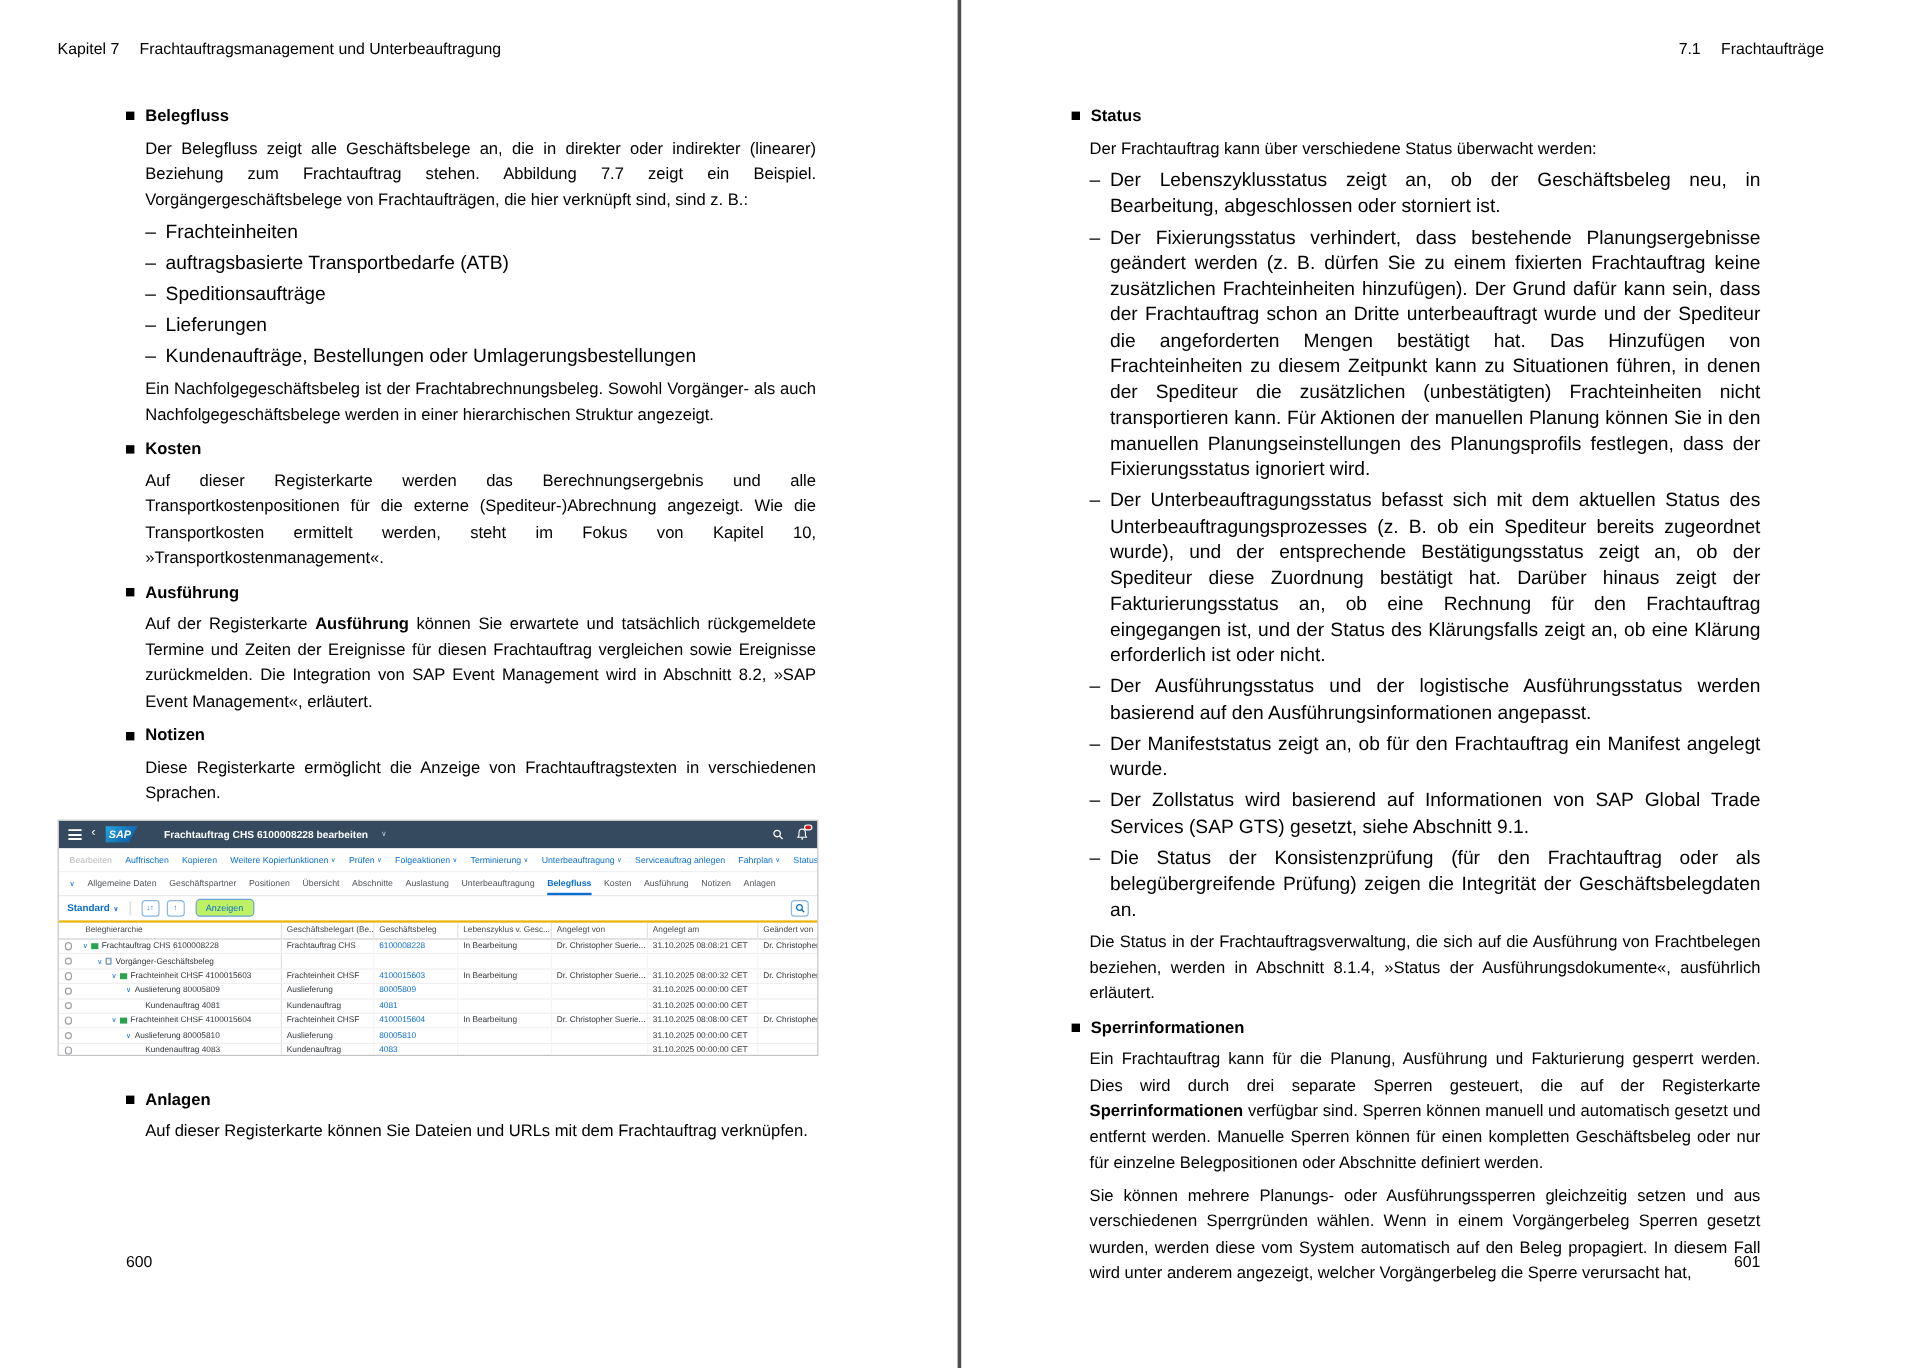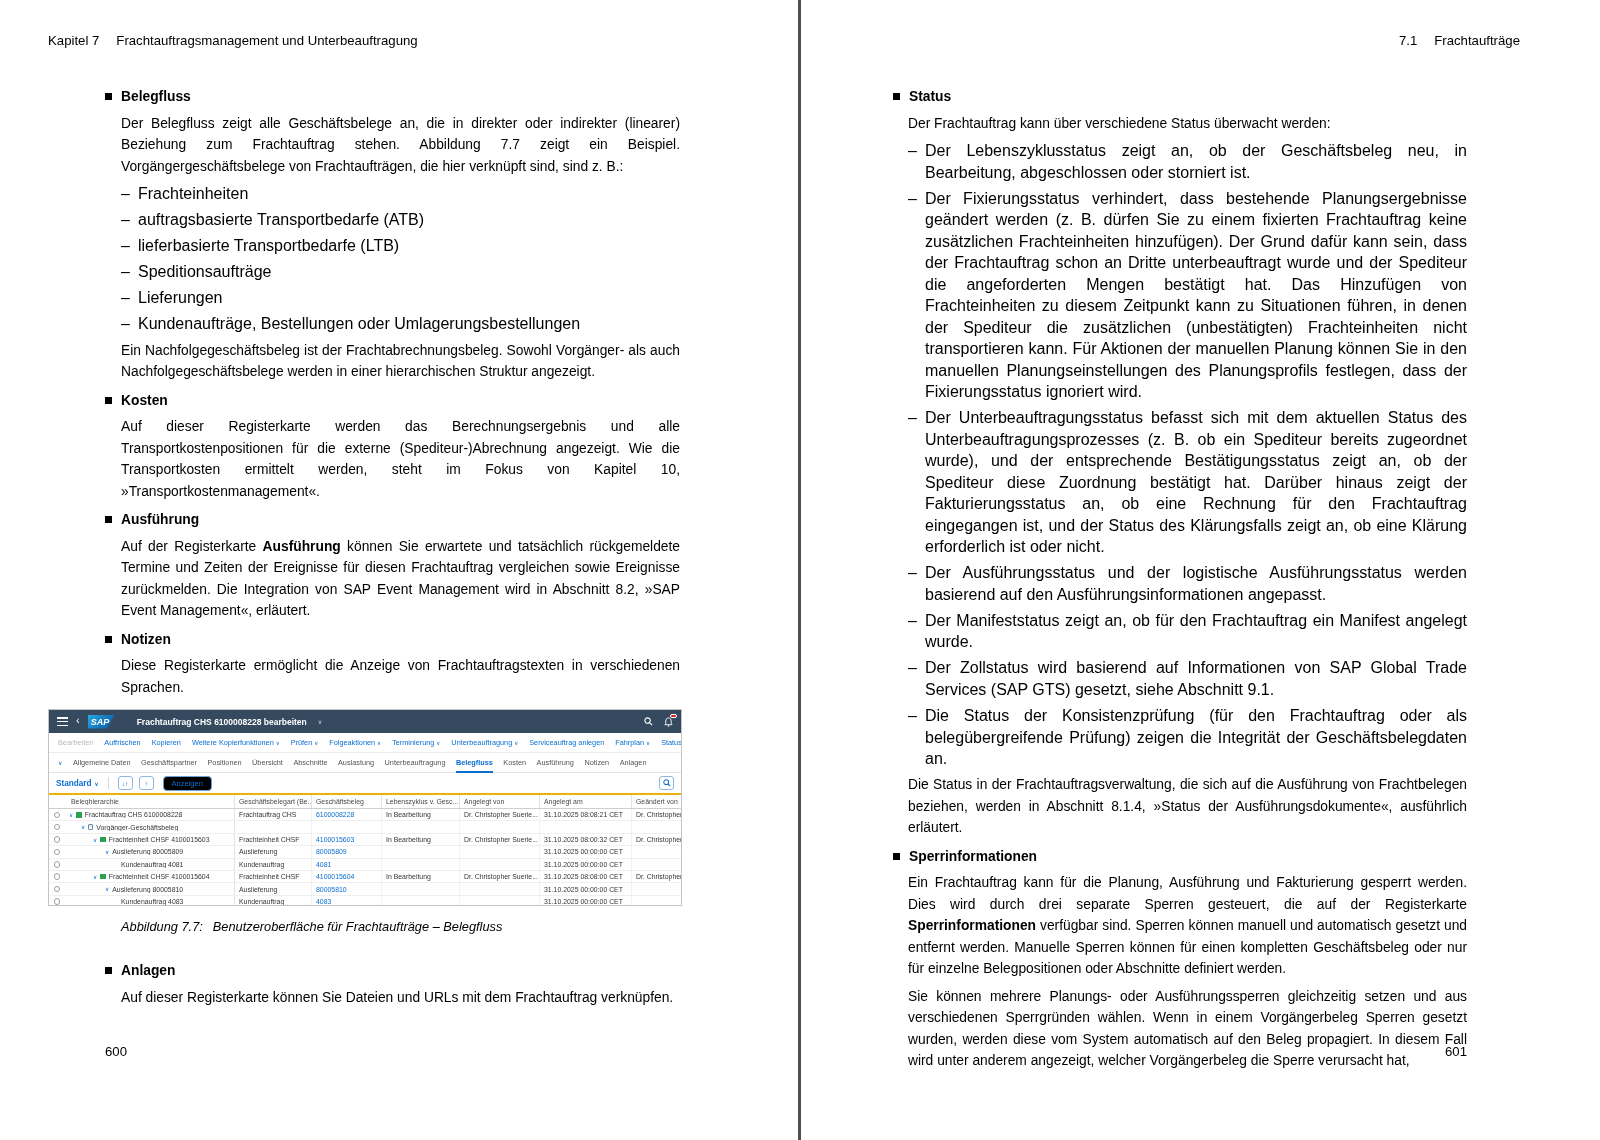--- a/index.html
+++ b/index.html
@@ -65,21 +65,21 @@
   .tab { height:20px; line-height:20px; }
   .tab.active { color:#0a6ed1; border-bottom:2px solid #0a6ed1; font-weight:700; }
   .tabchev { color:#0a6ed1; font-size:6px; }
 
   .sap-toolbar { height:22px; display:flex; align-items:center; gap:6px; padding:0 7px; background:#fff;
                  border-bottom:2px solid #eab308; }
   .tb-view { color:#0a6ed1; font-size:8.2px; font-weight:600; display:flex; align-items:center; gap:3px; }
   .tb-sep { width:1px; height:12px; background:#d5d5d5; margin:0 3px; }
   .tb-iconbtn { height:14px; min-width:15px; border:1px solid #8eb8e0; border-radius:3px; background:#fff;
                 color:#0a6ed1; font-size:6.5px; display:flex; align-items:center; justify-content:center; padding:0 1px; }
-  .tb-btn { height:15px; border:1px solid #6ba3d6; border-radius:4px; background:#000000; color:#0a6ed1;
+  .tb-btn { height:15px; border:1px solid #6ba3d6; border-radius:4px; background:#bef264; color:#0a6ed1;
             font-size:7.5px; display:flex; align-items:center; padding:0 8px; margin-left:3px; }
   .tb-right { margin-left:auto; }
 
   .sap-thead { height:14px; display:flex; align-items:center; font-size:6.9px; color:#45494d; background:#fff;
                border-bottom:1px solid #cfcfcf; }
   .sap-row { height:12.4px; display:flex; align-items:center; font-size:6.9px; color:#32363a;
              border-bottom:1px solid #efefef; }
   .c0 { width:16px; display:flex; justify-content:center; flex:0 0 auto; }
   .c1 { width:169px; flex:0 0 auto; display:flex; align-items:center; overflow:hidden; white-space:nowrap; }
   .c2 { width:77px; } .c3 { width:70px; } .c4 { width:78px; } .c5 { width:80px; } .c6 { width:92px; }
@@ -111,21 +111,20 @@
   <div class="content-left">
 
     <div class="sec-h">
       <span class="bullet"></span>
       <span>Belegfluss</span>
     </div>
     <p class="bodyp">Der Belegfluss zeigt alle Geschäftsbelege an, die in direkter oder indirekter (linearer) Beziehung zum Frachtauftrag stehen. Abbildung 7.7 zeigt ein Beispiel. Vorgängergeschäftsbelege von Frachtaufträgen, die hier verknüpft sind, sind z. B.:</p>
     <div class="dashlist">
       <div class="dash">Frachteinheiten</div>
       <div class="dash">auftragsbasierte Transportbedarfe (ATB)</div>
-      <div class="dash">lieferbasierte Transportbedarfe (LTB)</div>
       <div class="dash">Speditionsaufträge</div>
       <div class="dash">Lieferungen</div>
       <div class="dash">Kundenaufträge, Bestellungen oder Umlagerungsbestellungen</div>
     </div>
     <p class="bodyp">Ein Nachfolgegeschäftsbeleg ist der Frachtabrechnungsbeleg. Sowohl Vorgänger- als auch Nachfolgegeschäftsbelege werden in einer hierarchischen Struktur angezeigt.</p>
 
     <div class="sec-h">
       <span class="bullet"></span>
       <span>Kosten</span>
     </div>
@@ -393,24 +392,20 @@
         <span class="c3">
             <a class="doclink">4083</a>
           </span>
         <span class="c4"></span>
         <span class="c5"></span>
         <span class="c6">31.10.2025 00:00:00 CET</span>
         <span class="c7"></span>
       </div>
     </div>
 
-    <div class="figcap">
-      <span>Abbildung 7.7:</span>
-      <span>Benutzeroberfläche für Frachtaufträge – Belegfluss</span>
-    </div>
 
     <div class="sec-h sec-gap">
       <span class="bullet"></span>
       <span>Anlagen</span>
     </div>
     <p class="bodyp">Auf dieser Registerkarte können Sie Dateien und URLs mit dem Frachtauftrag verknüpfen.</p>
   </div>
 
   <div class="pagenum pagenum-left">600</div>
 

